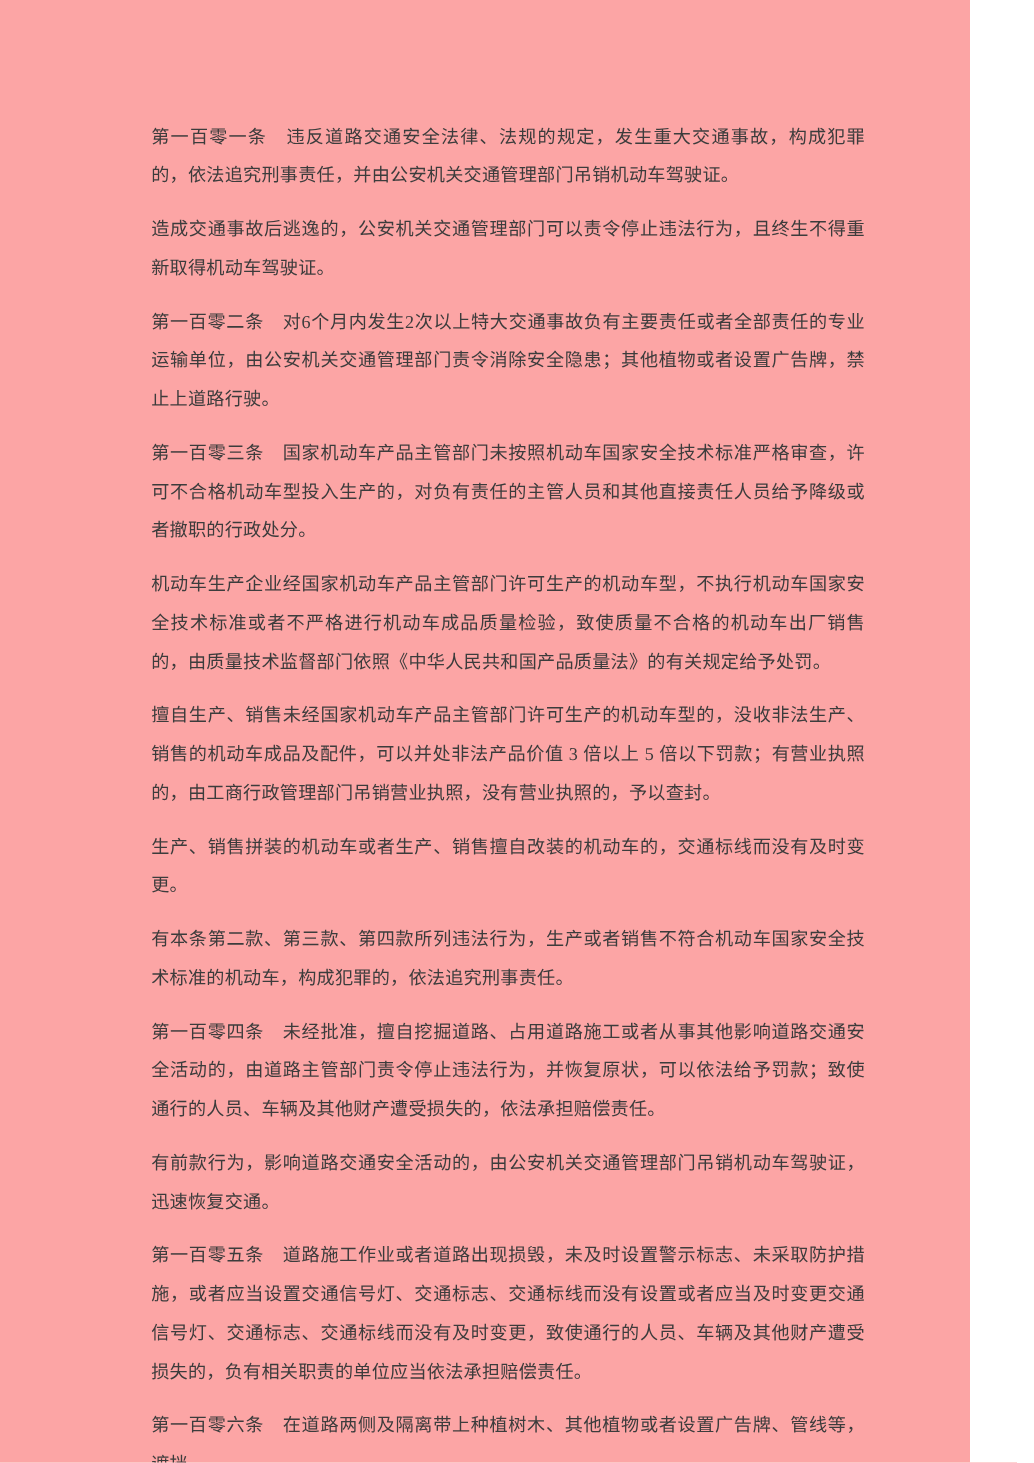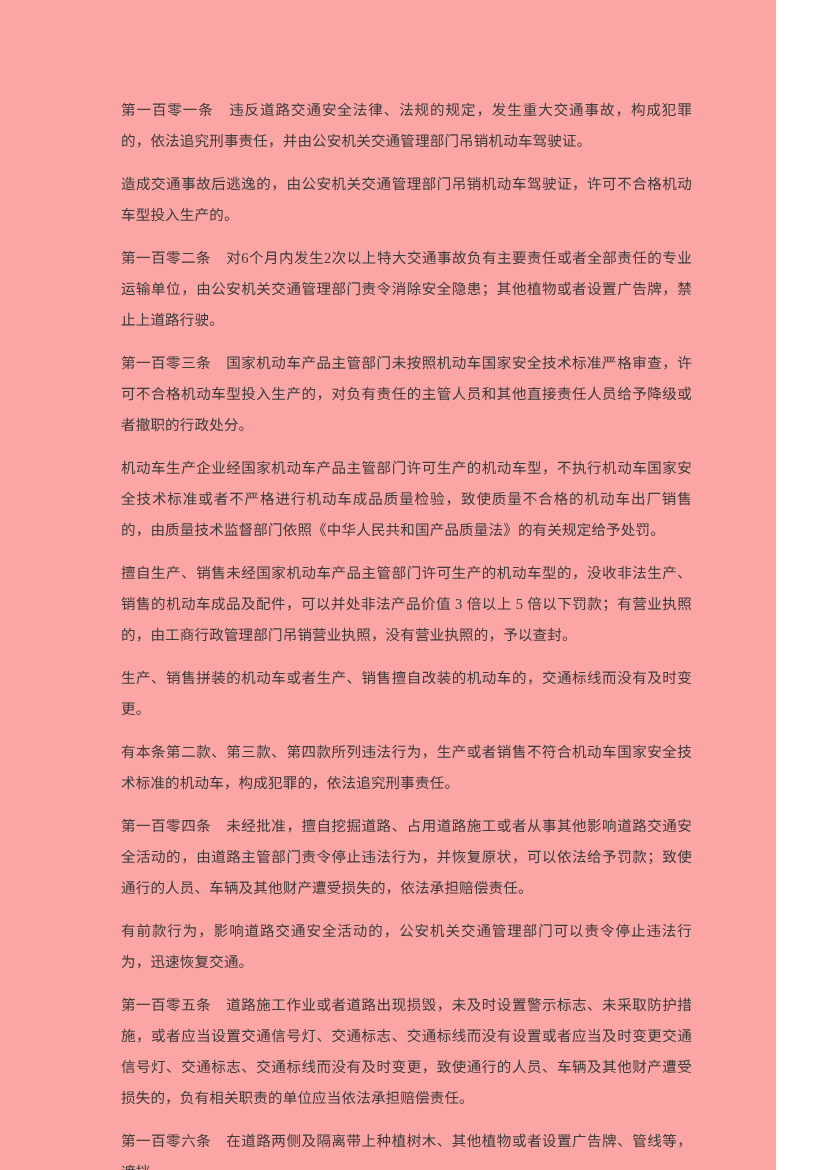--- a/index.html
+++ b/index.html
@@ -27,24 +27,24 @@
     color: #3c3c3c;
     text-align: justify;
     letter-spacing: 0.2px;
   }
 </style>
 </head>
 <body>
 
 <div class="doc-page">
   <p>第一百零一条　违反道路交通安全法律、法规的规定，发生重大交通事故，构成犯罪的，依法追究刑事责任，并由公安机关交通管理部门吊销机动车驾驶证。</p>
-  <p>造成交通事故后逃逸的，由公安机关交通管理部门吊销机动车驾驶证，许可不合格机动车型投入生产的。</p>
+  <p>造成交通事故后逃逸的，公安机关交通管理部门可以责令停止违法行为，且终生不得重新取得机动车驾驶证。</p>
   <p>第一百零二条　对6个月内发生2次以上特大交通事故负有主要责任或者全部责任的专业运输单位，由公安机关交通管理部门责令消除安全隐患；其他植物或者设置广告牌，禁止上道路行驶。</p>
   <p>第一百零三条　国家机动车产品主管部门未按照机动车国家安全技术标准严格审查，许可不合格机动车型投入生产的，对负有责任的主管人员和其他直接责任人员给予降级或者撤职的行政处分。</p>
   <p>机动车生产企业经国家机动车产品主管部门许可生产的机动车型，不执行机动车国家安全技术标准或者不严格进行机动车成品质量检验，致使质量不合格的机动车出厂销售的，由质量技术监督部门依照《中华人民共和国产品质量法》的有关规定给予处罚。</p>
   <p>擅自生产、销售未经国家机动车产品主管部门许可生产的机动车型的，没收非法生产、销售的机动车成品及配件，可以并处非法产品价值 3 倍以上 5 倍以下罚款；有营业执照的，由工商行政管理部门吊销营业执照，没有营业执照的，予以查封。</p>
   <p>生产、销售拼装的机动车或者生产、销售擅自改装的机动车的，交通标线而没有及时变更。</p>
   <p>有本条第二款、第三款、第四款所列违法行为，生产或者销售不符合机动车国家安全技术标准的机动车，构成犯罪的，依法追究刑事责任。</p>
   <p>第一百零四条　未经批准，擅自挖掘道路、占用道路施工或者从事其他影响道路交通安全活动的，由道路主管部门责令停止违法行为，并恢复原状，可以依法给予罚款；致使通行的人员、车辆及其他财产遭受损失的，依法承担赔偿责任。</p>
-  <p>有前款行为，影响道路交通安全活动的，公安机关交通管理部门可以责令停止违法行为，迅速恢复交通。</p>
+  <p>有前款行为，影响道路交通安全活动的，由公安机关交通管理部门吊销机动车驾驶证，迅速恢复交通。</p>
   <p>第一百零五条　道路施工作业或者道路出现损毁，未及时设置警示标志、未采取防护措施，或者应当设置交通信号灯、交通标志、交通标线而没有设置或者应当及时变更交通信号灯、交通标志、交通标线而没有及时变更，致使通行的人员、车辆及其他财产遭受损失的，负有相关职责的单位应当依法承担赔偿责任。</p>
   <p>第一百零六条　在道路两侧及隔离带上种植树木、其他植物或者设置广告牌、管线等，遮挡</p>
 </div>
 
 </body></html>

